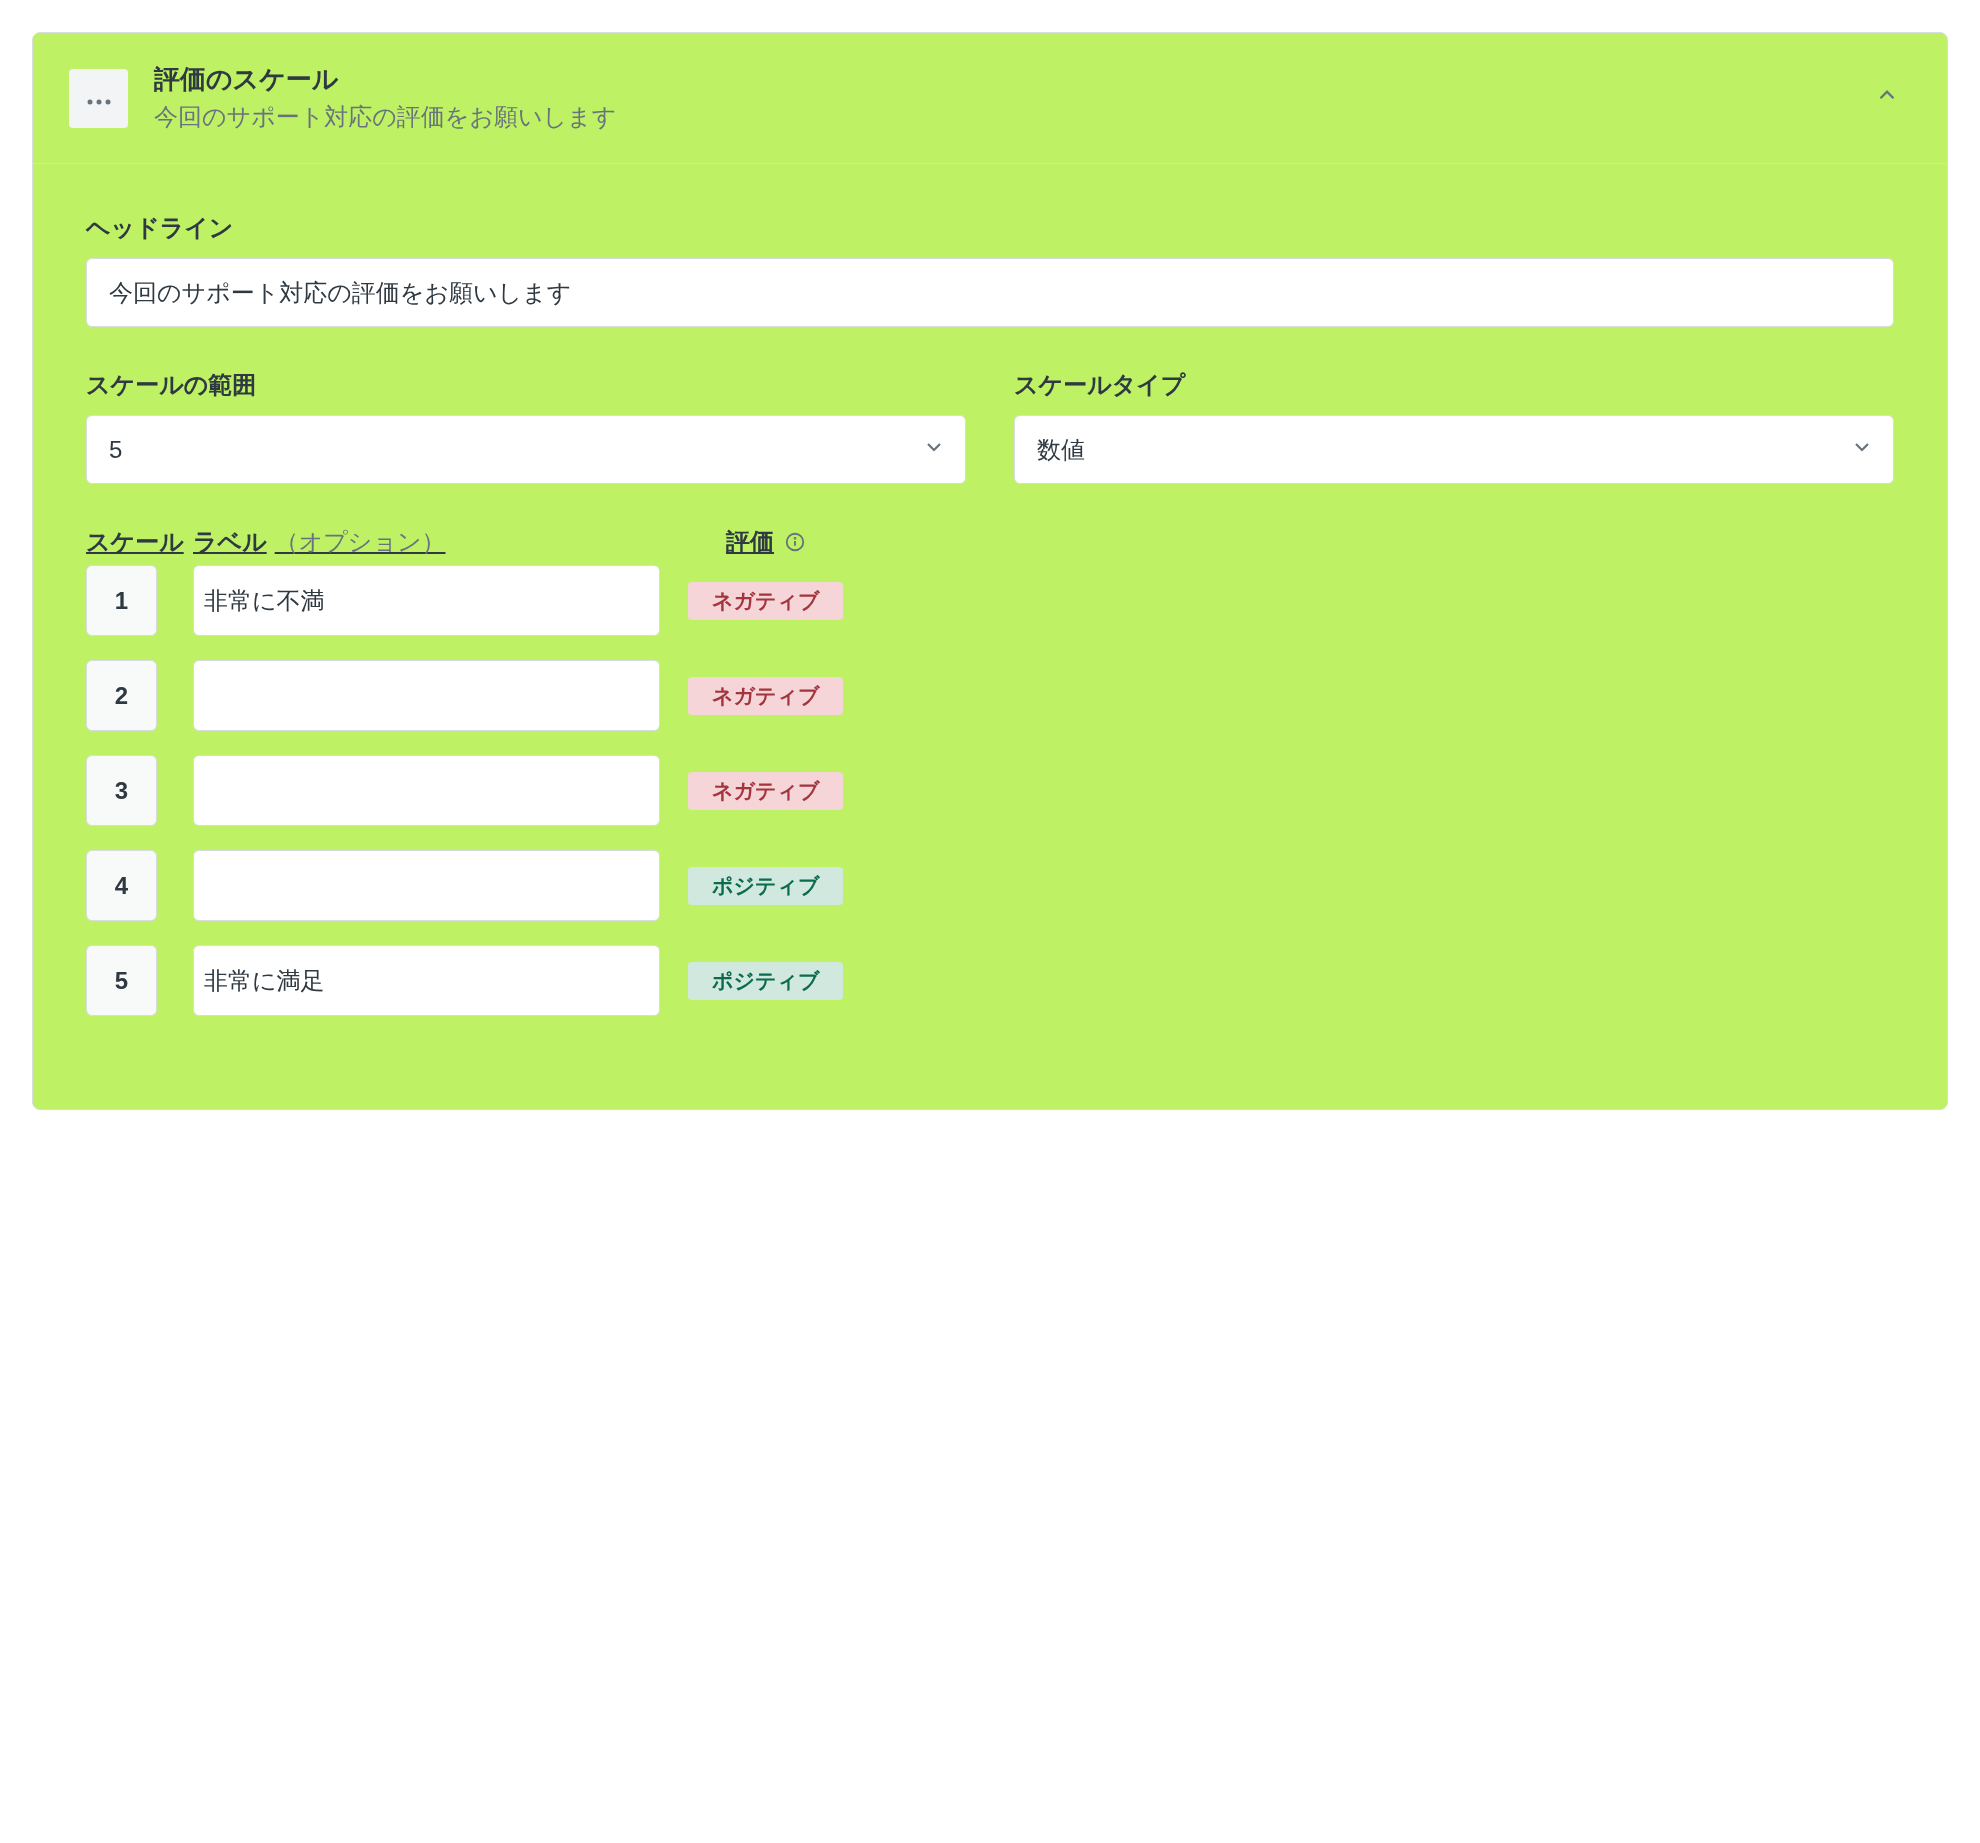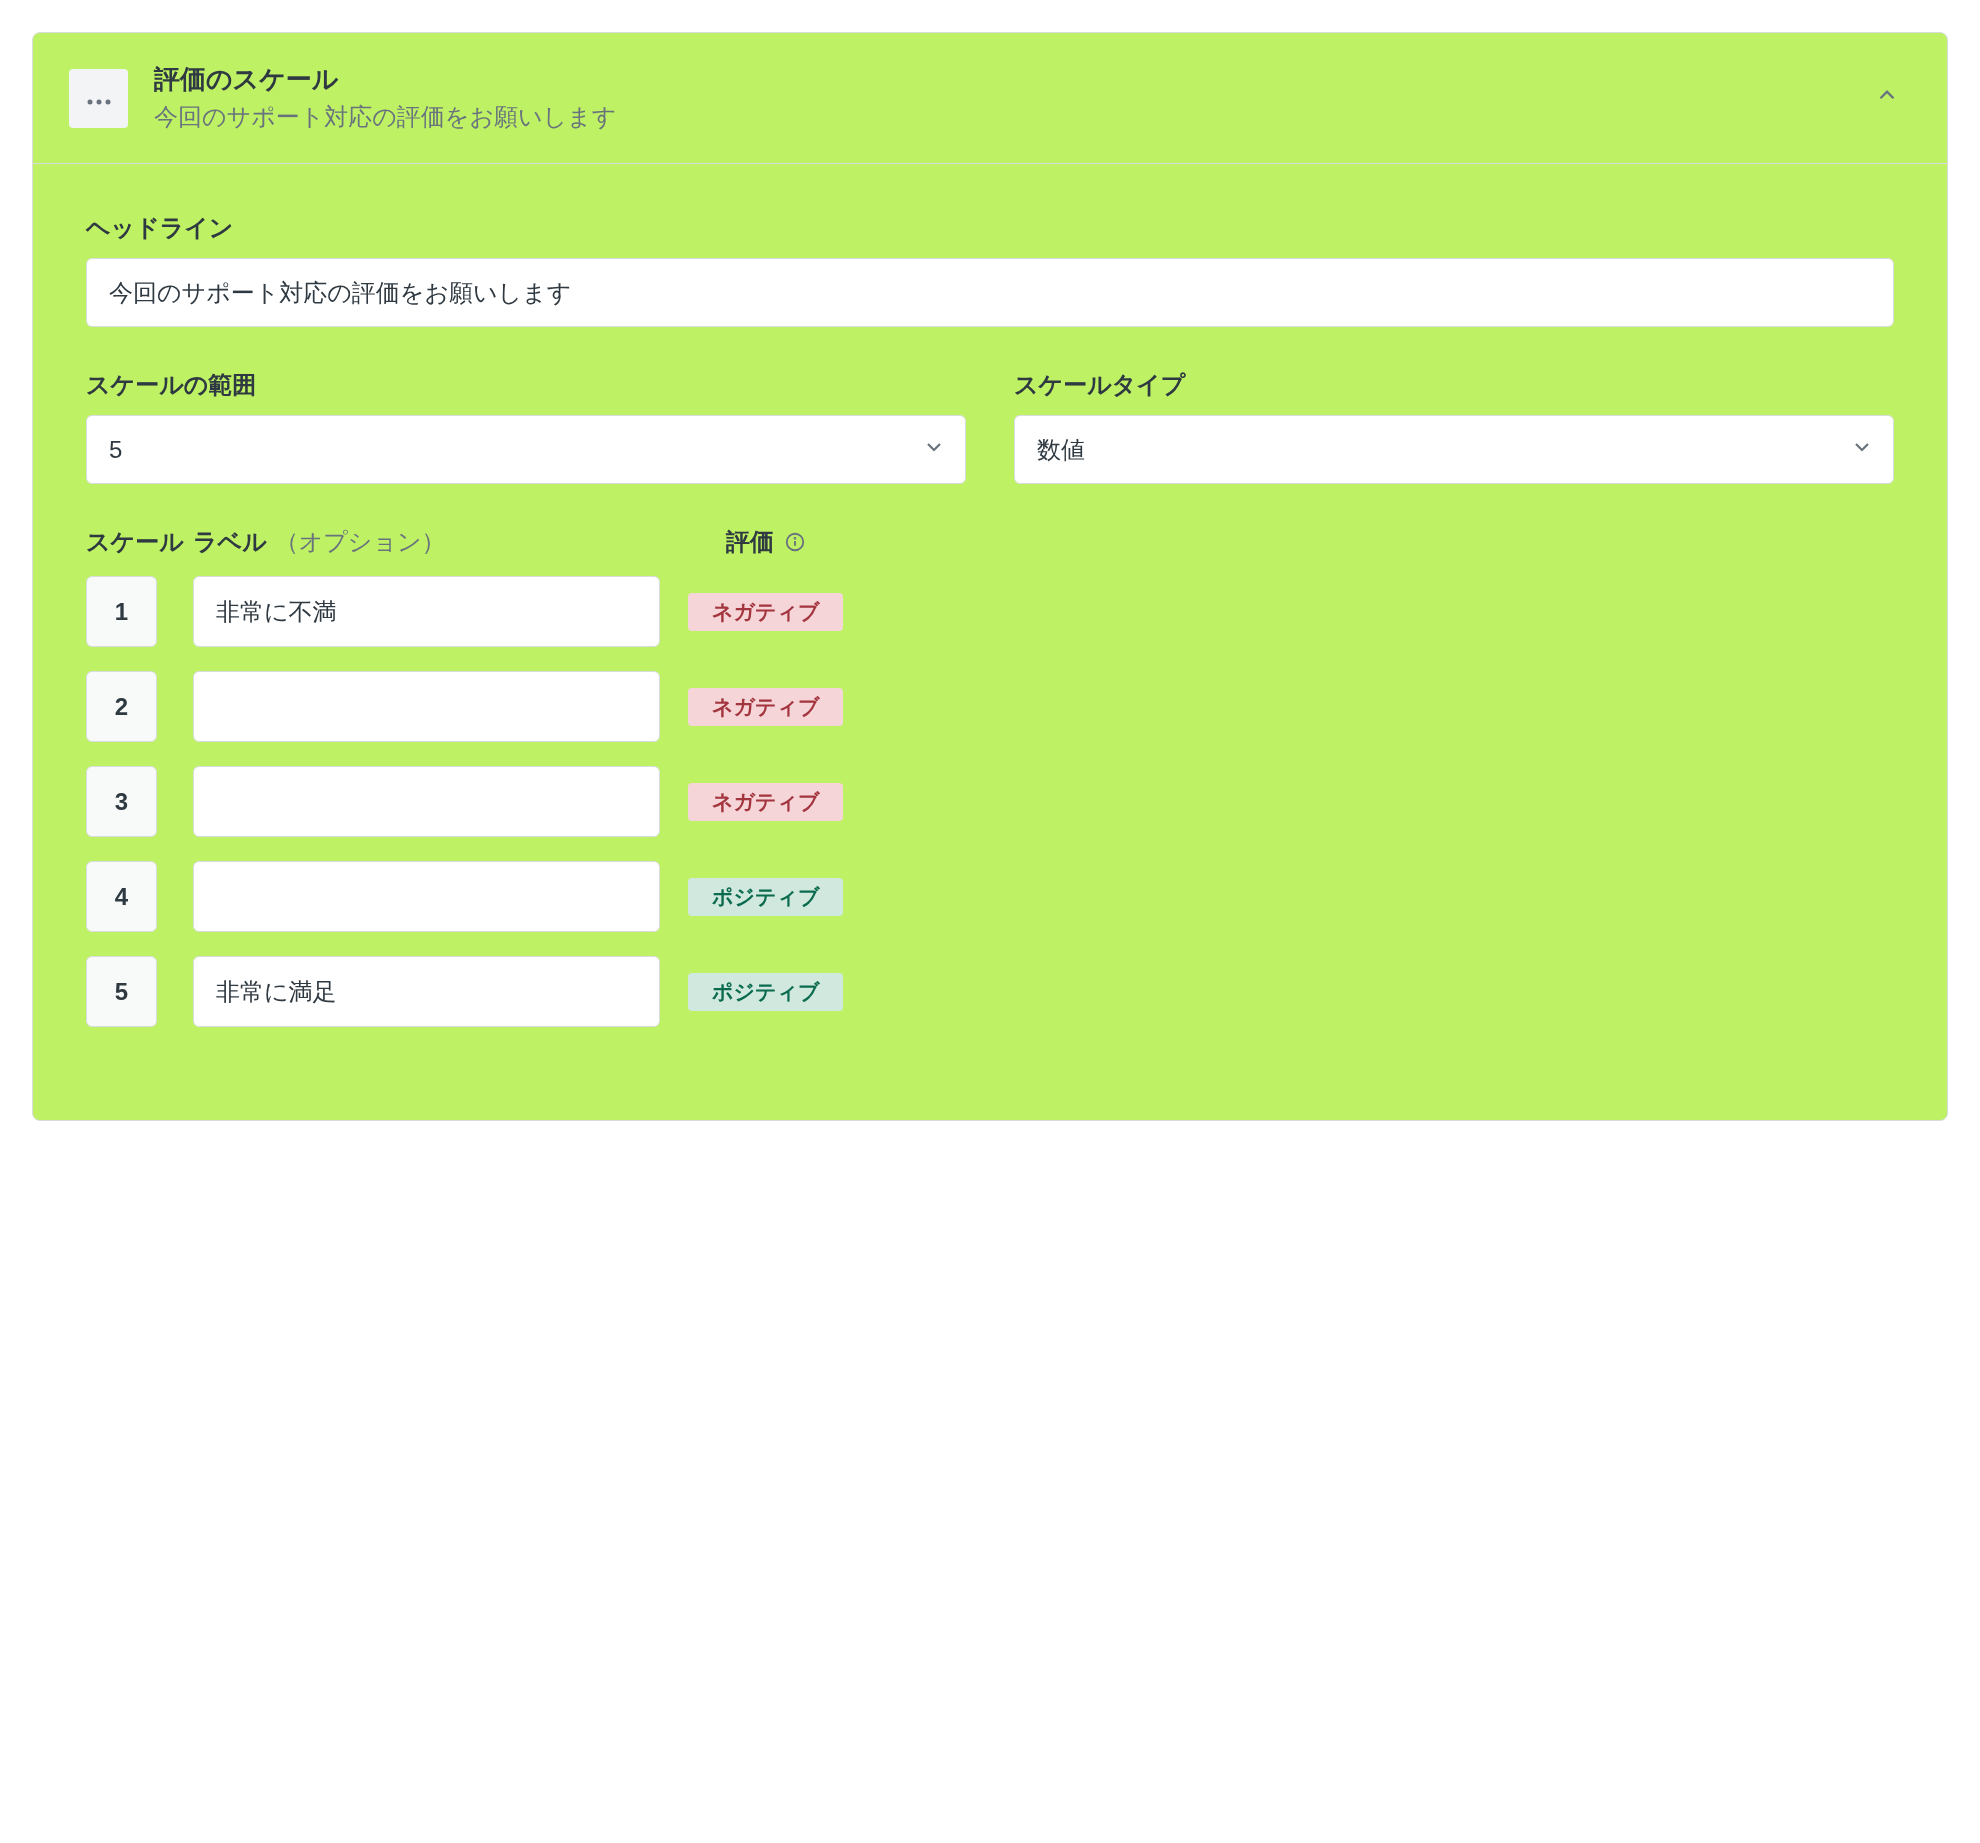--- a/index.html
+++ b/index.html
@@ -144,21 +144,22 @@
     .col {
       flex: 1;
       min-width: 0;
     }
     .scale-section {
       margin-top: 42px;
     }
     .scale-header {
       display: flex;
       align-items: center;
-      margin-bottom: 18px;
+      margin-bottom: 7px;
+      text-decoration: underline;
     }
     .scale-header .col-scale {
       width: 107px;
       flex-shrink: 0;
       font-size: 24px;
       font-weight: 700;
       color: #2f3941;
     }
     .scale-header .col-label {
       width: 467px;
@@ -217,21 +218,21 @@
     .scale-label-input {
       width: 467px;
       flex-shrink: 0;
       margin-right: 28px;
     }
     .scale-label-input input {
       width: 100%;
       height: 71px;
       border: 1.5px solid #d8dcde;
       border-radius: 6px;
-      padding: 0 22px;
+      padding: 0 10px;
       font-size: 24px;
       color: #2f3941;
       background: #ffffff;
       font-family: inherit;
     }
     .badge {
       display: inline-flex;
       align-items: center;
       height: 38px;
       padding: 0 24px;

